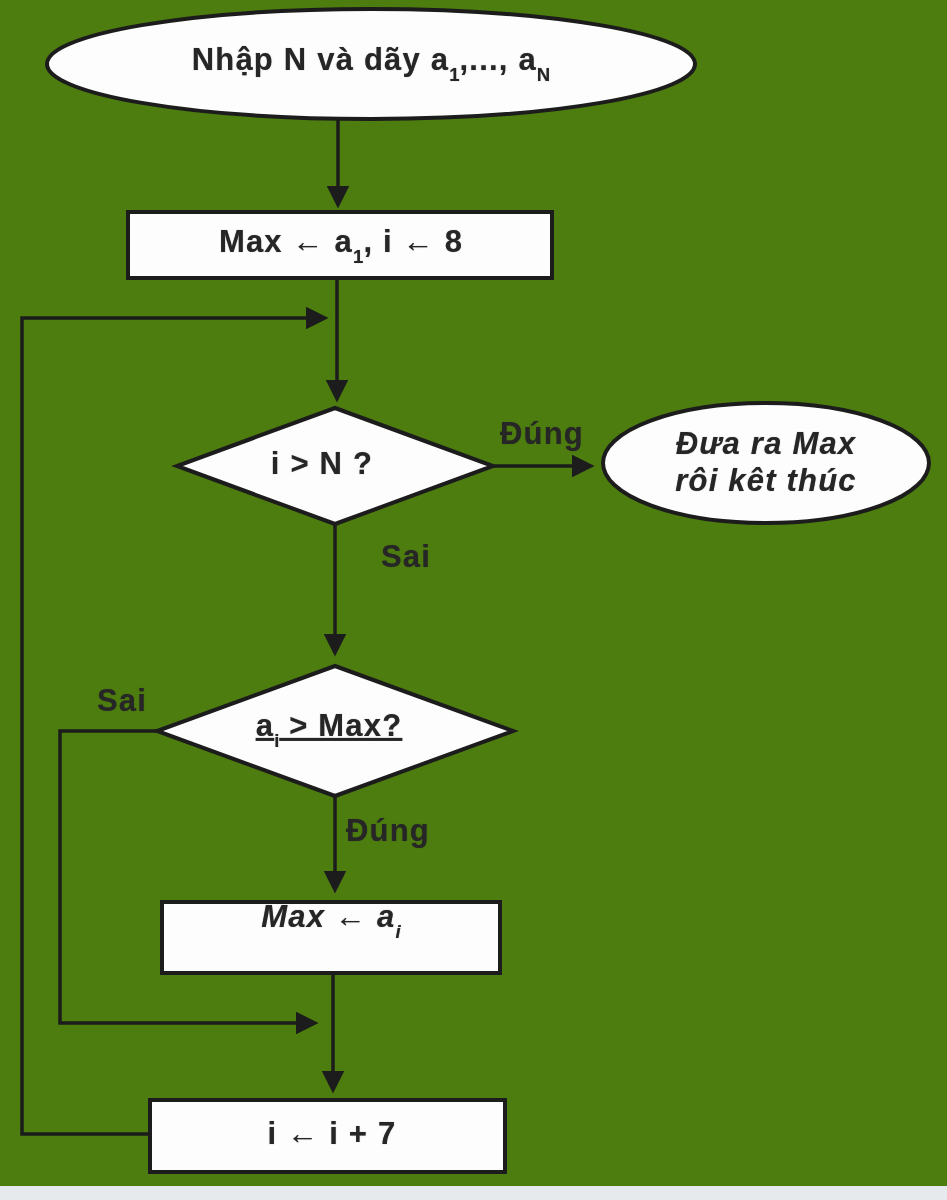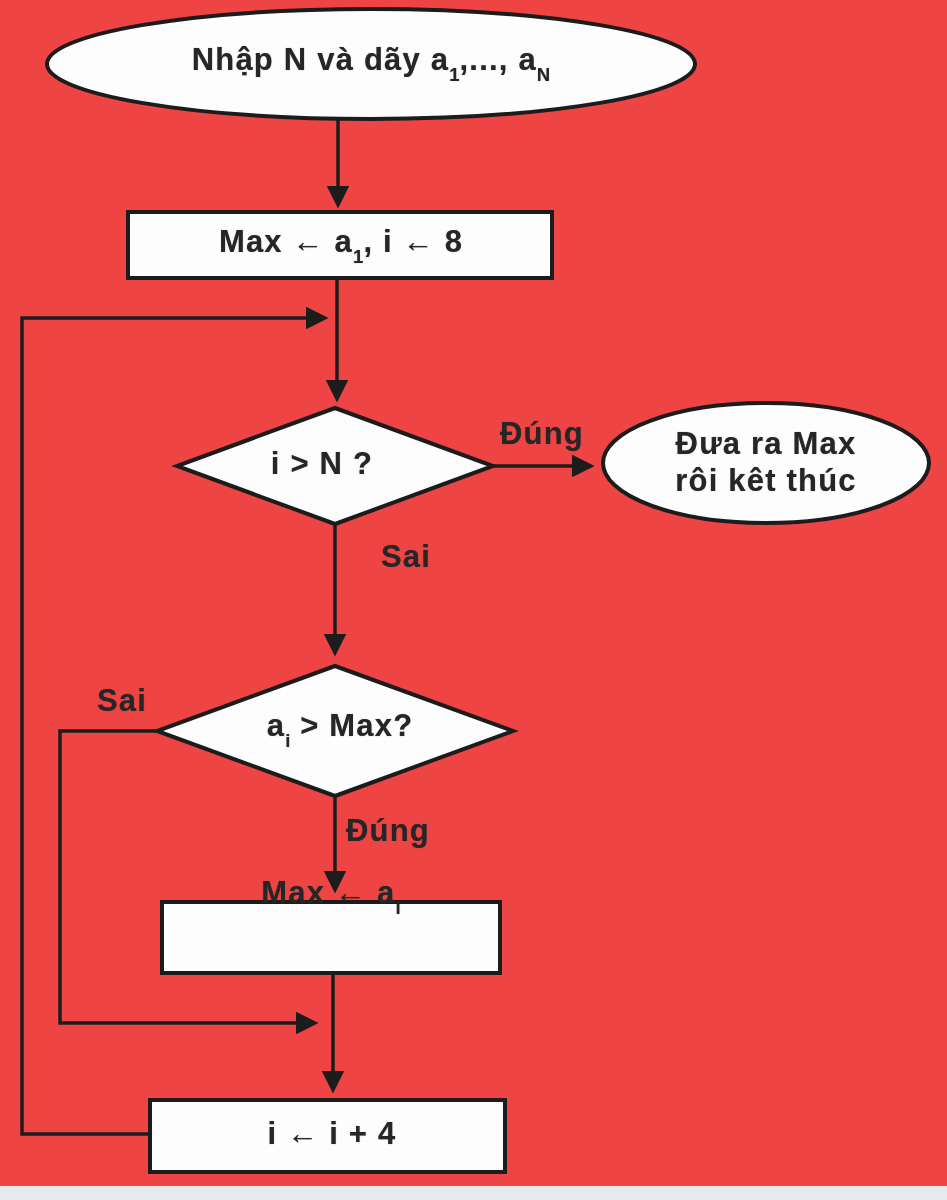--- a/index.html
+++ b/index.html
@@ -4,21 +4,21 @@
 <style>
   html, body {
     margin: 0;
     padding: 0;
     background: #ffffff;
   }
   #canvas {
     position: relative;
     width: 947px;
     height: 1200px;
-    background: #ef4444;
+    background: #4d7c0f;
     overflow: hidden;
     font-family: "Liberation Sans", sans-serif;
   }
   #flow-svg {
     position: absolute;
     left: 0;
     top: 0;
   }
   .node-label, .edge-label {
     position: absolute;
@@ -78,27 +78,27 @@
     <rect x="162" y="902" width="338" height="71" fill="#fdfdfd" stroke="#1c1c1c" stroke-width="4"></rect>
     <rect x="150" y="1100" width="355" height="72" fill="#fdfdfd" stroke="#1c1c1c" stroke-width="4"></rect>
   </svg>
 
   <div class="node-label" style="left:371px; top:62px;"><span>Nhập N và dãy a</span><sub>1</sub><span>,..., a</span><sub>N</sub></div>
 
   <div class="node-label" style="left:341px; top:244px;"><span>Max ← a</span><sub>1</sub><span>, i ← 8</span></div>
 
   <div class="node-label" style="left:322px; top:464px;">i &gt; N ?</div>
 
-  <div class="node-label two-line" style="left:766px; top:462px;"><span>Đưa ra Max</span><br><span>rôi kêt thúc</span></div>
+  <div class="node-label two-line" style="left:766px; top:462px;font-style:italic;"><span>Đưa ra Max</span><br><span>rôi kêt thúc</span></div>
 
-  <div class="node-label" style="left:340px; top:728px;"><span>a</span><sub>i</sub><span> &gt; Max?</span></div>
+  <div class="node-label" style="left:329px; top:728px;text-decoration:underline;"><span>a</span><sub>i</sub><span> &gt; Max?</span></div>
 
-  <div class="node-label" style="left:331px; top:895px;"><span>Max ← a</span><sub>i</sub></div>
+  <div class="node-label" style="left:331px; top:919px;font-style:italic;"><span>Max ← a</span><sub>i</sub></div>
 
-  <div class="node-label" style="left:332px; top:1134px;">i ← i + 4</div>
+  <div class="node-label" style="left:332px; top:1134px;">i ← i + 7</div>
 
   <div class="edge-label" style="left:542px; top:434px;">Đúng</div>
   <div class="edge-label" style="left:406px; top:557px;">Sai</div>
   <div class="edge-label" style="left:122px; top:701px;">Sai</div>
   <div class="edge-label" style="left:388px; top:831px;">Đúng</div>
 
   <div id="bottom-strip"></div>
 </div>
 
 </body></html>

